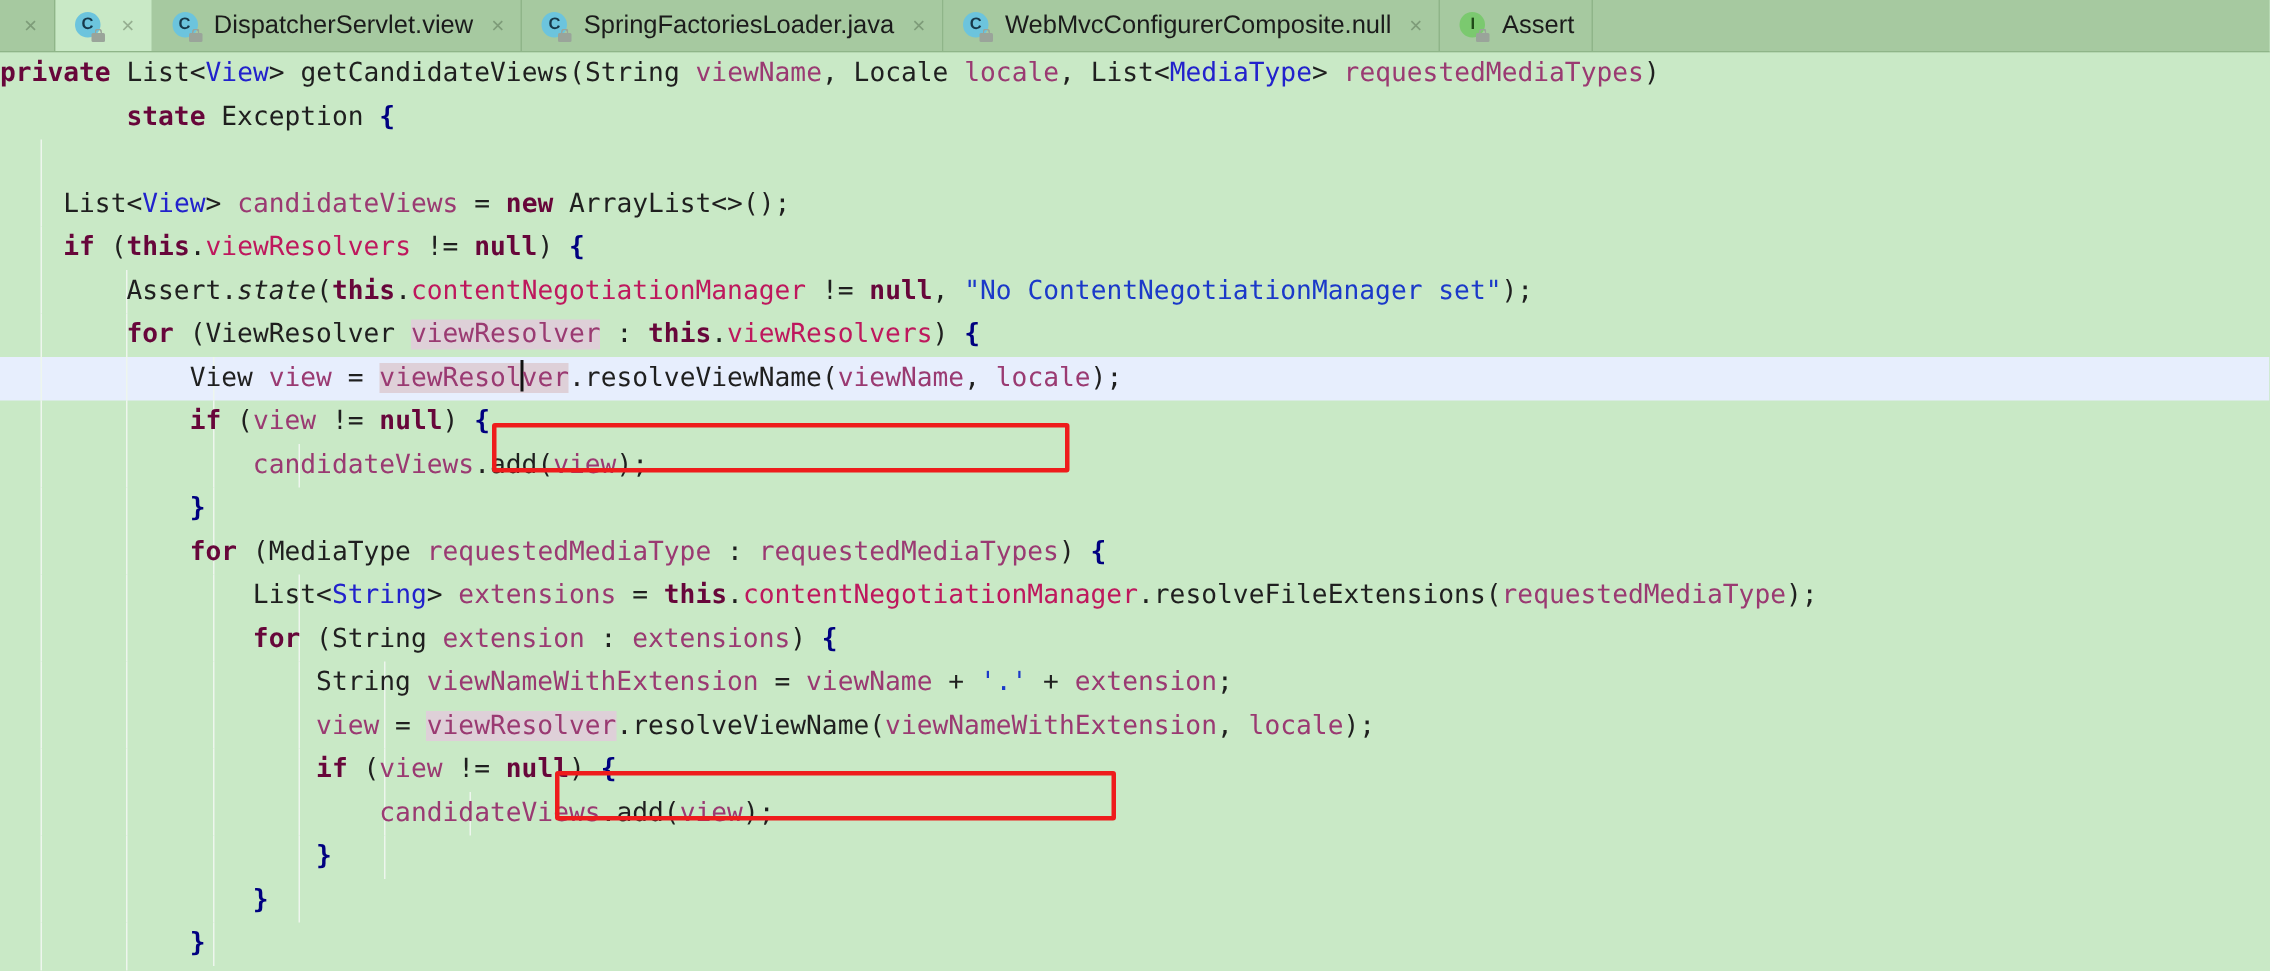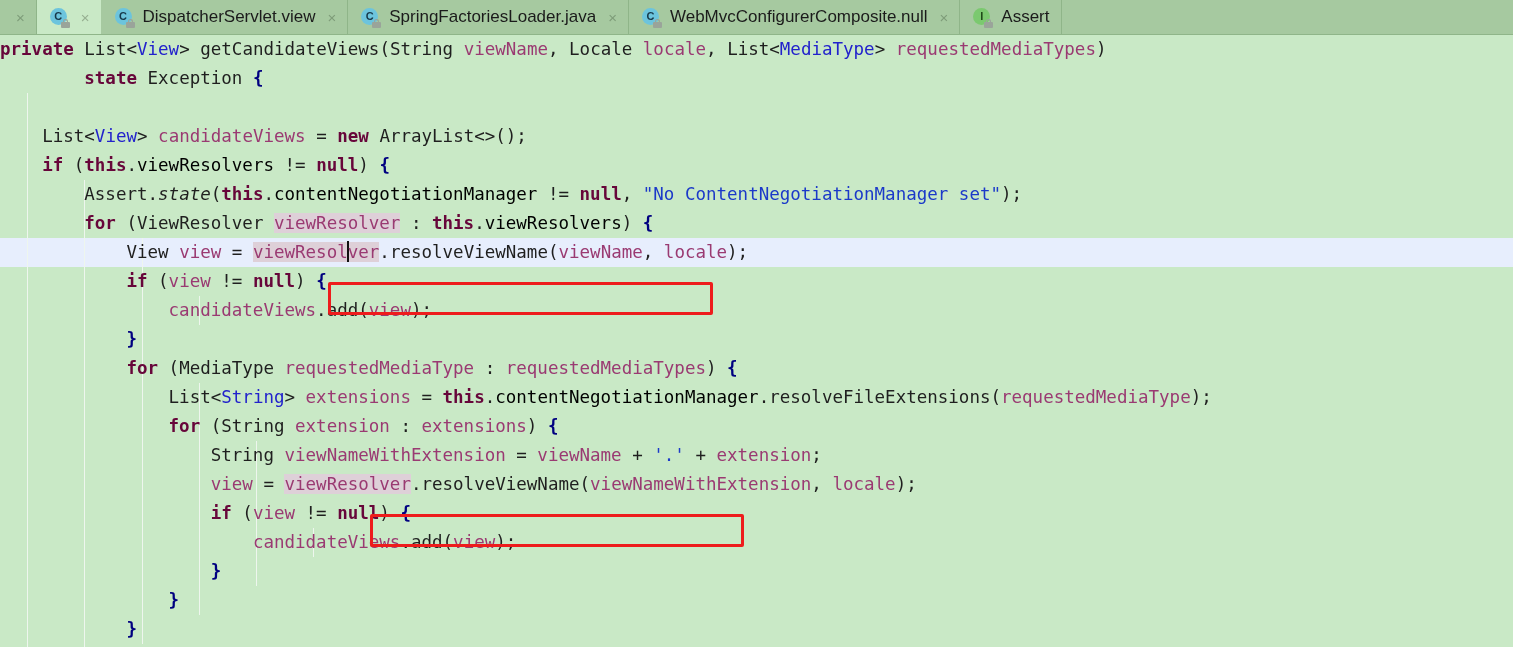--- a/index.html
+++ b/index.html
@@ -147,21 +147,21 @@
     width: 1px;
     height: 29px;
     background: #eef6ee;
     z-index: 1;
   }
 
   
   .kw   { color: #67063a; font-weight: bold; }
   .type { color: #1f1f1f; }
   .gen  { color: #2222cc; }
-  .fld  { color: #000000; }
+  .fld  { color: #be185d; }
   .var  { color: #9a3a72; }
   .str  { color: #1b39c9; }
   .stat { color: #1f1f1f; font-style: italic; }
   .pun  { color: #1f1f1f; }
   .brace{ color: #000080; font-weight: bold; }
 
   
   .idhl { background: #ded0d8; }
 
   

